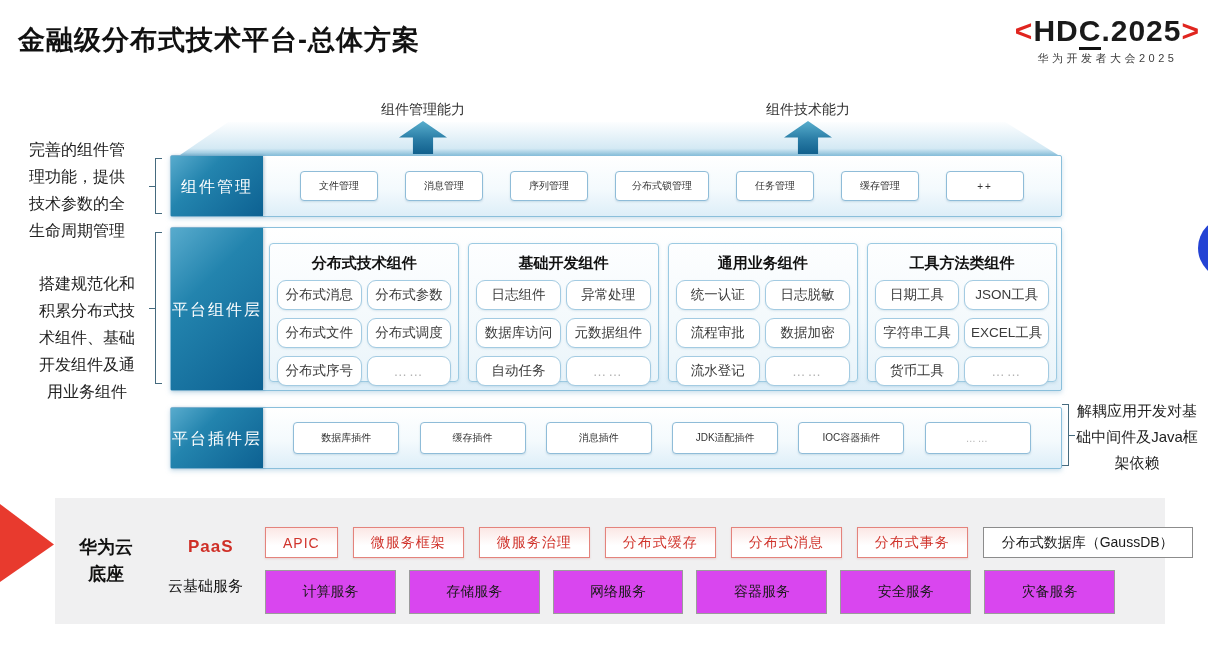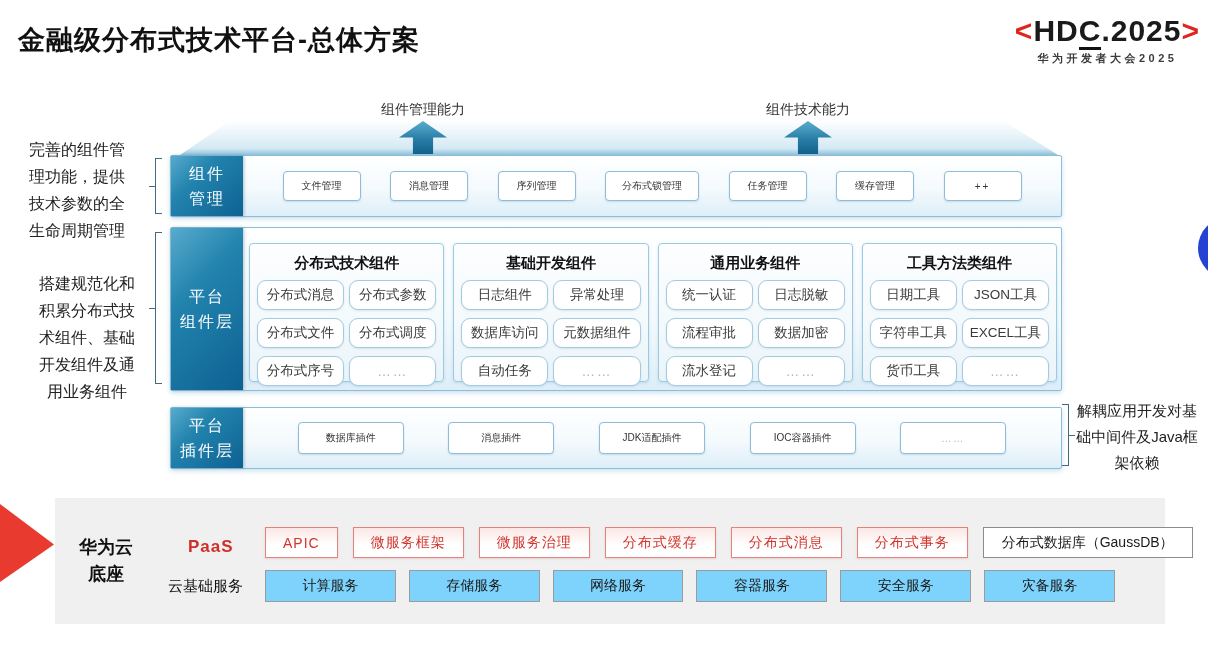--- a/index.html
+++ b/index.html
@@ -7,21 +7,21 @@
   .slide {
     position:relative; width:1208px; height:663px; overflow:hidden;
     background:#ffffff; font-family:"Liberation Sans","DejaVu Sans",sans-serif; color:#1a1a1a;
   }
   
   .title { position:absolute; left:18px; top:22px; font-size:27px; font-weight:bold; letter-spacing:1px; color:#111; }
   .logo { position:absolute; right:8px; top:14px; text-align:center; }
   .logo-line { font-size:30px; font-weight:bold; letter-spacing:1px; white-space:nowrap; }
   .logo-line .red { color:#e0251f; }
   .logo-line .c-underline { border-bottom:3px solid #111; padding-bottom:0px; }
-  .logo-sub { margin-top:3px; font-size:11px; letter-spacing:3.5px; color:#3c3c3c; white-space:nowrap;font-weight:bold; }
+  .logo-sub { margin-top:3px; font-size:11px; letter-spacing:3.5px; color:#3c3c3c; white-space:nowrap; }
   
   .top-band {
     position:absolute; left:180px; top:122px; width:878px; height:33px; z-index:0;
     background:linear-gradient(180deg, rgba(236,246,252,0.15) 0%, #d4e9f4 80%, #8fc3dd 100%);
     clip-path:polygon(5.5% 0, 94% 0, 100% 100%, 0 100%);
   }
   .arrow-wrap { position:absolute; z-index:2; text-align:center; width:120px; }
   .arrow-label { font-size:14px; color:#333; margin-bottom:2px; white-space:nowrap; }
   .up-arrow {
     width:48px; height:33px; margin:0 auto;
@@ -47,21 +47,21 @@
     position:absolute; left:170px; width:892px; z-index:1;
     border:1px solid #8abfdb; border-radius:2px;
     background:linear-gradient(180deg,#ffffff 0%, #f4fafd 55%, #ddeef8 100%);
     box-shadow:0 2px 5px rgba(110,165,200,0.35);
     display:flex; align-items:stretch;
   }
   .band-1 { top:155px; height:62px; }
   .band-2 { top:227px; height:164px; }
   .band-3 { top:407px; height:62px; }
   .band-label {
-    flex:none; width:72px; display:flex; flex-direction:column; justify-content:center; align-items:center;
+    flex:none; width:92px; display:flex; flex-direction:row; justify-content:center; align-items:center;
     background:linear-gradient(135deg,#58abcd 0%, #2384ae 35%, #0d6192 100%);
     color:#fff; font-size:16px; line-height:25px; letter-spacing:2px; font-weight:500;
     box-shadow:1px 0 3px rgba(0,60,100,0.3);
   }
   .band-area { flex:1; display:flex; align-items:center; justify-content:space-evenly; padding:0 10px; }
   .btn-light {
     display:flex; align-items:center; justify-content:center;
     background:#fff; border:1px solid #8fbcd8; border-radius:4px;
     height:30px; padding:0 16px; min-width:78px;
     font-size:10px; color:#333; white-space:nowrap;
@@ -103,22 +103,22 @@
     border:1px solid #e4837c; color:#d0342c; font-size:14px; white-space:nowrap;
     background:linear-gradient(180deg,#fbe7e5 0%, #ffffff 60%);
     box-shadow:0 1px 2px rgba(200,120,110,0.25); letter-spacing:1px;
   }
   .gauss-btn {
     display:flex; align-items:center; justify-content:center; height:31px; padding:12px 18px;
     border:1px solid #8c8c8c; background:#fff; color:#1a1a1a; font-size:14px; white-space:nowrap;
   }
   .cloud-row { position:absolute; left:265px; top:570px; width:850px; display:flex; gap:13px; }
   .cloud-btn {
-    flex:1; display:flex; align-items:center; justify-content:center; height:32px;
-    border:1px solid #9b9b9b; background:#7dd3fc; color:#1a1a1a; font-size:14px; white-space:nowrap;
+    flex:1; display:flex; align-items:center; justify-content:center; height:44px;
+    border:1px solid #9b9b9b; background:#d946ef; color:#1a1a1a; font-size:14px; white-space:nowrap;
   }
 </style>
 </head>
 <body>
 
 <div class="slide">
 
   <div class="title">金融级分布式技术平台-总体方案</div>
 
   <div class="logo">
@@ -222,20 +222,21 @@
   </div>
 
   <div class="band band-3">
     <div class="band-label">
       <span>平台</span>
       <span>插件层</span>
     </div>
     <div class="band-area plugins-area">
 
     <div class="btn-light">数据库插件</div>
+        <div class="btn-light">缓存插件</div>
         <div class="btn-light">消息插件</div>
         <div class="btn-light">JDK适配插件</div>
         <div class="btn-light">IOC容器插件</div>
         <div class="btn-light">……</div>
       </div>
   </div>
 
   <div class="edge-circle"></div>
 
   <div class="foundation"></div>

